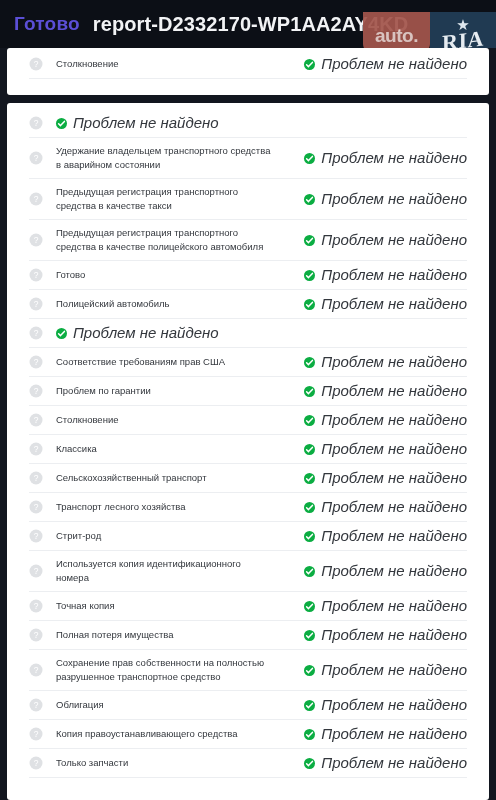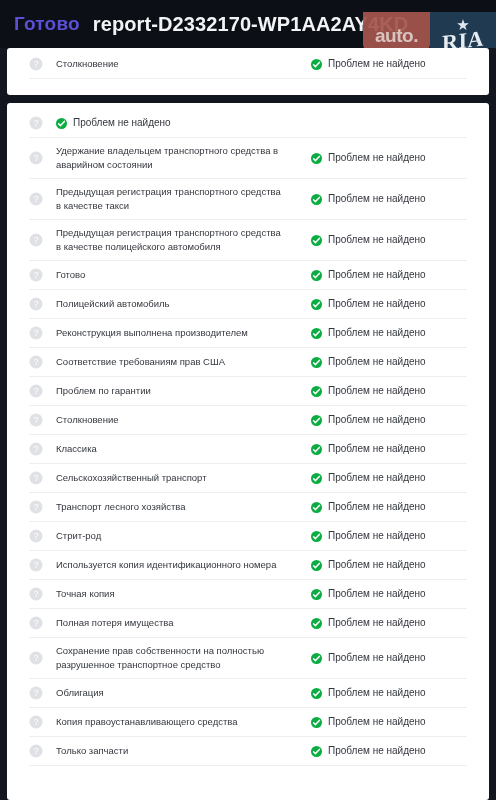--- a/index.html
+++ b/index.html
@@ -192,23 +192,24 @@
     margin-right: 6px;
     display: flex;
     align-items: center;
     justify-content: center;
     flex: 0 0 11px;
   }
 
   .status-badge svg { display: block; }
 
   .status-text {
-    font-size: 10px;
+    font-size: 15px;
     color: #33373d;
     line-height: 14px;
+    font-style: italic;
   }
 </style>
 </head>
 <body>
 
 <div class="screen">
 
   <div class="header">
     <span class="header-status">Готово</span>
     <span class="header-title">report-D2332170-WP1AA2AY4KD</span>
@@ -352,21 +353,20 @@
               <span class="status-text">Проблем не найдено</span>
             </span>
           </div>
           <div class="row">
             <span class="row-icon">
               <svg width="14" height="14" viewBox="0 0 14 14">
                 <circle cx="7" cy="7" r="6.5" fill="#dfe1e4"></circle>
                 <text x="7" y="10.3" text-anchor="middle" font-size="8.5" font-family="Liberation Sans, sans-serif" fill="#ffffff">?</text>
               </svg>
             </span>
-            <span class="row-label">Реконструкция выполнена производителем</span>
             <span class="row-status">
               <span class="status-badge">
                 <svg width="11" height="11" viewBox="0 0 11 11">
                   <path d="M2.6 5.7 L4.5 7.6 L8.4 3.4" stroke="#ffffff" stroke-width="1.5" fill="none" stroke-linecap="round" stroke-linejoin="round"></path>
                 </svg>
               </span>
               <span class="status-text">Проблем не найдено</span>
             </span>
           </div>
           <div class="row">

